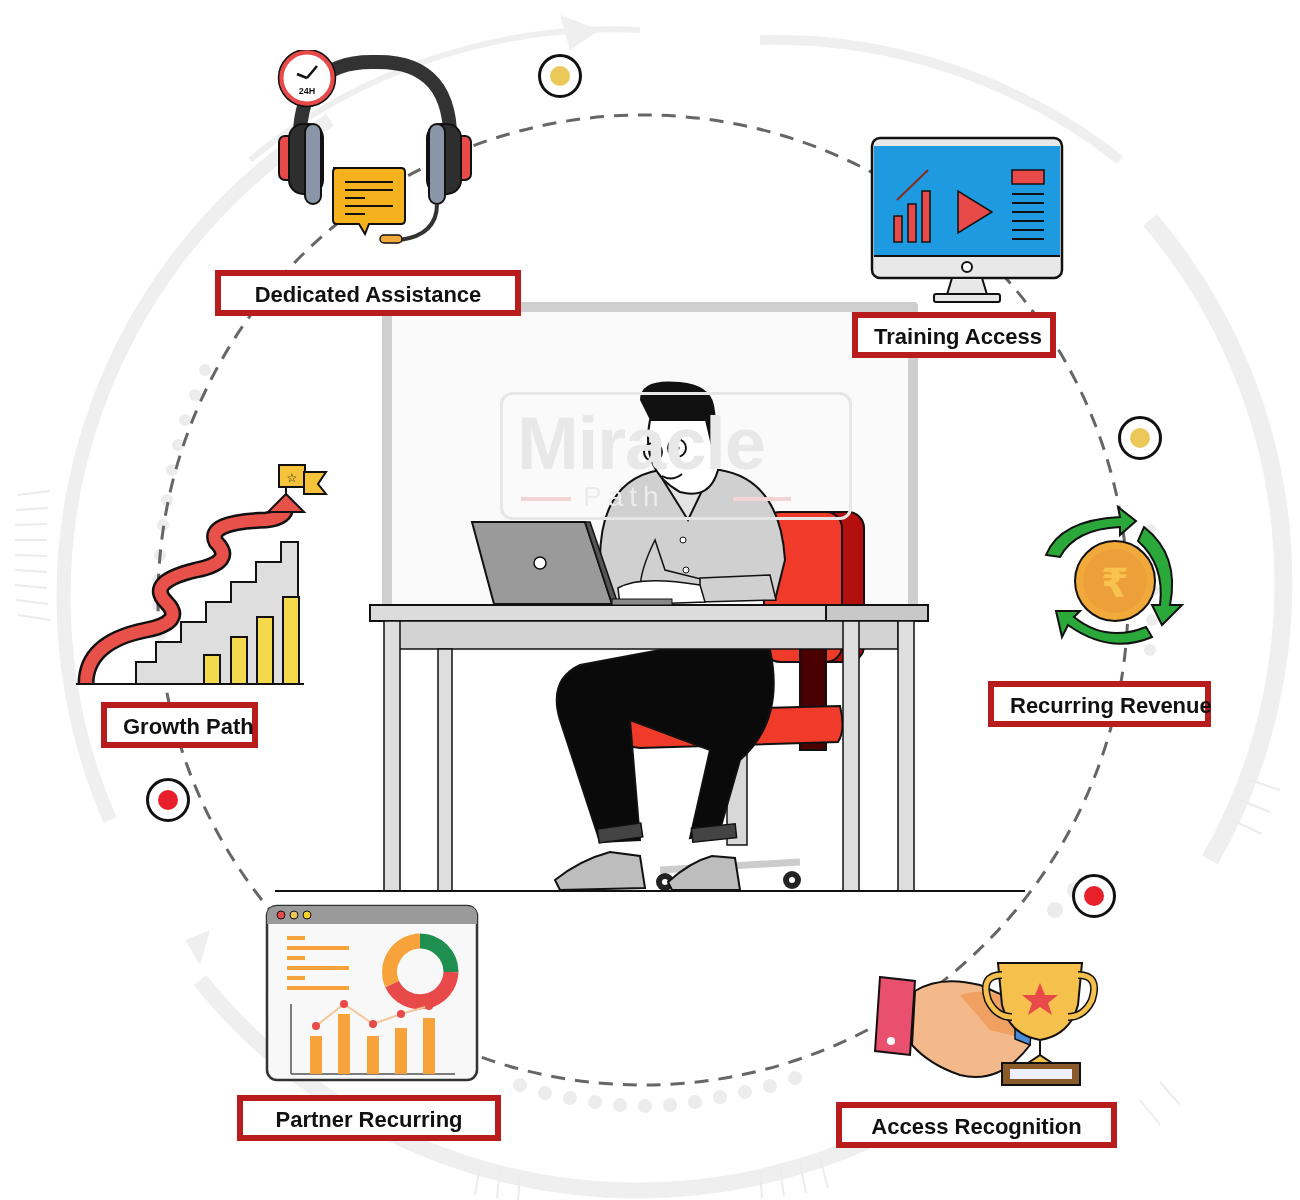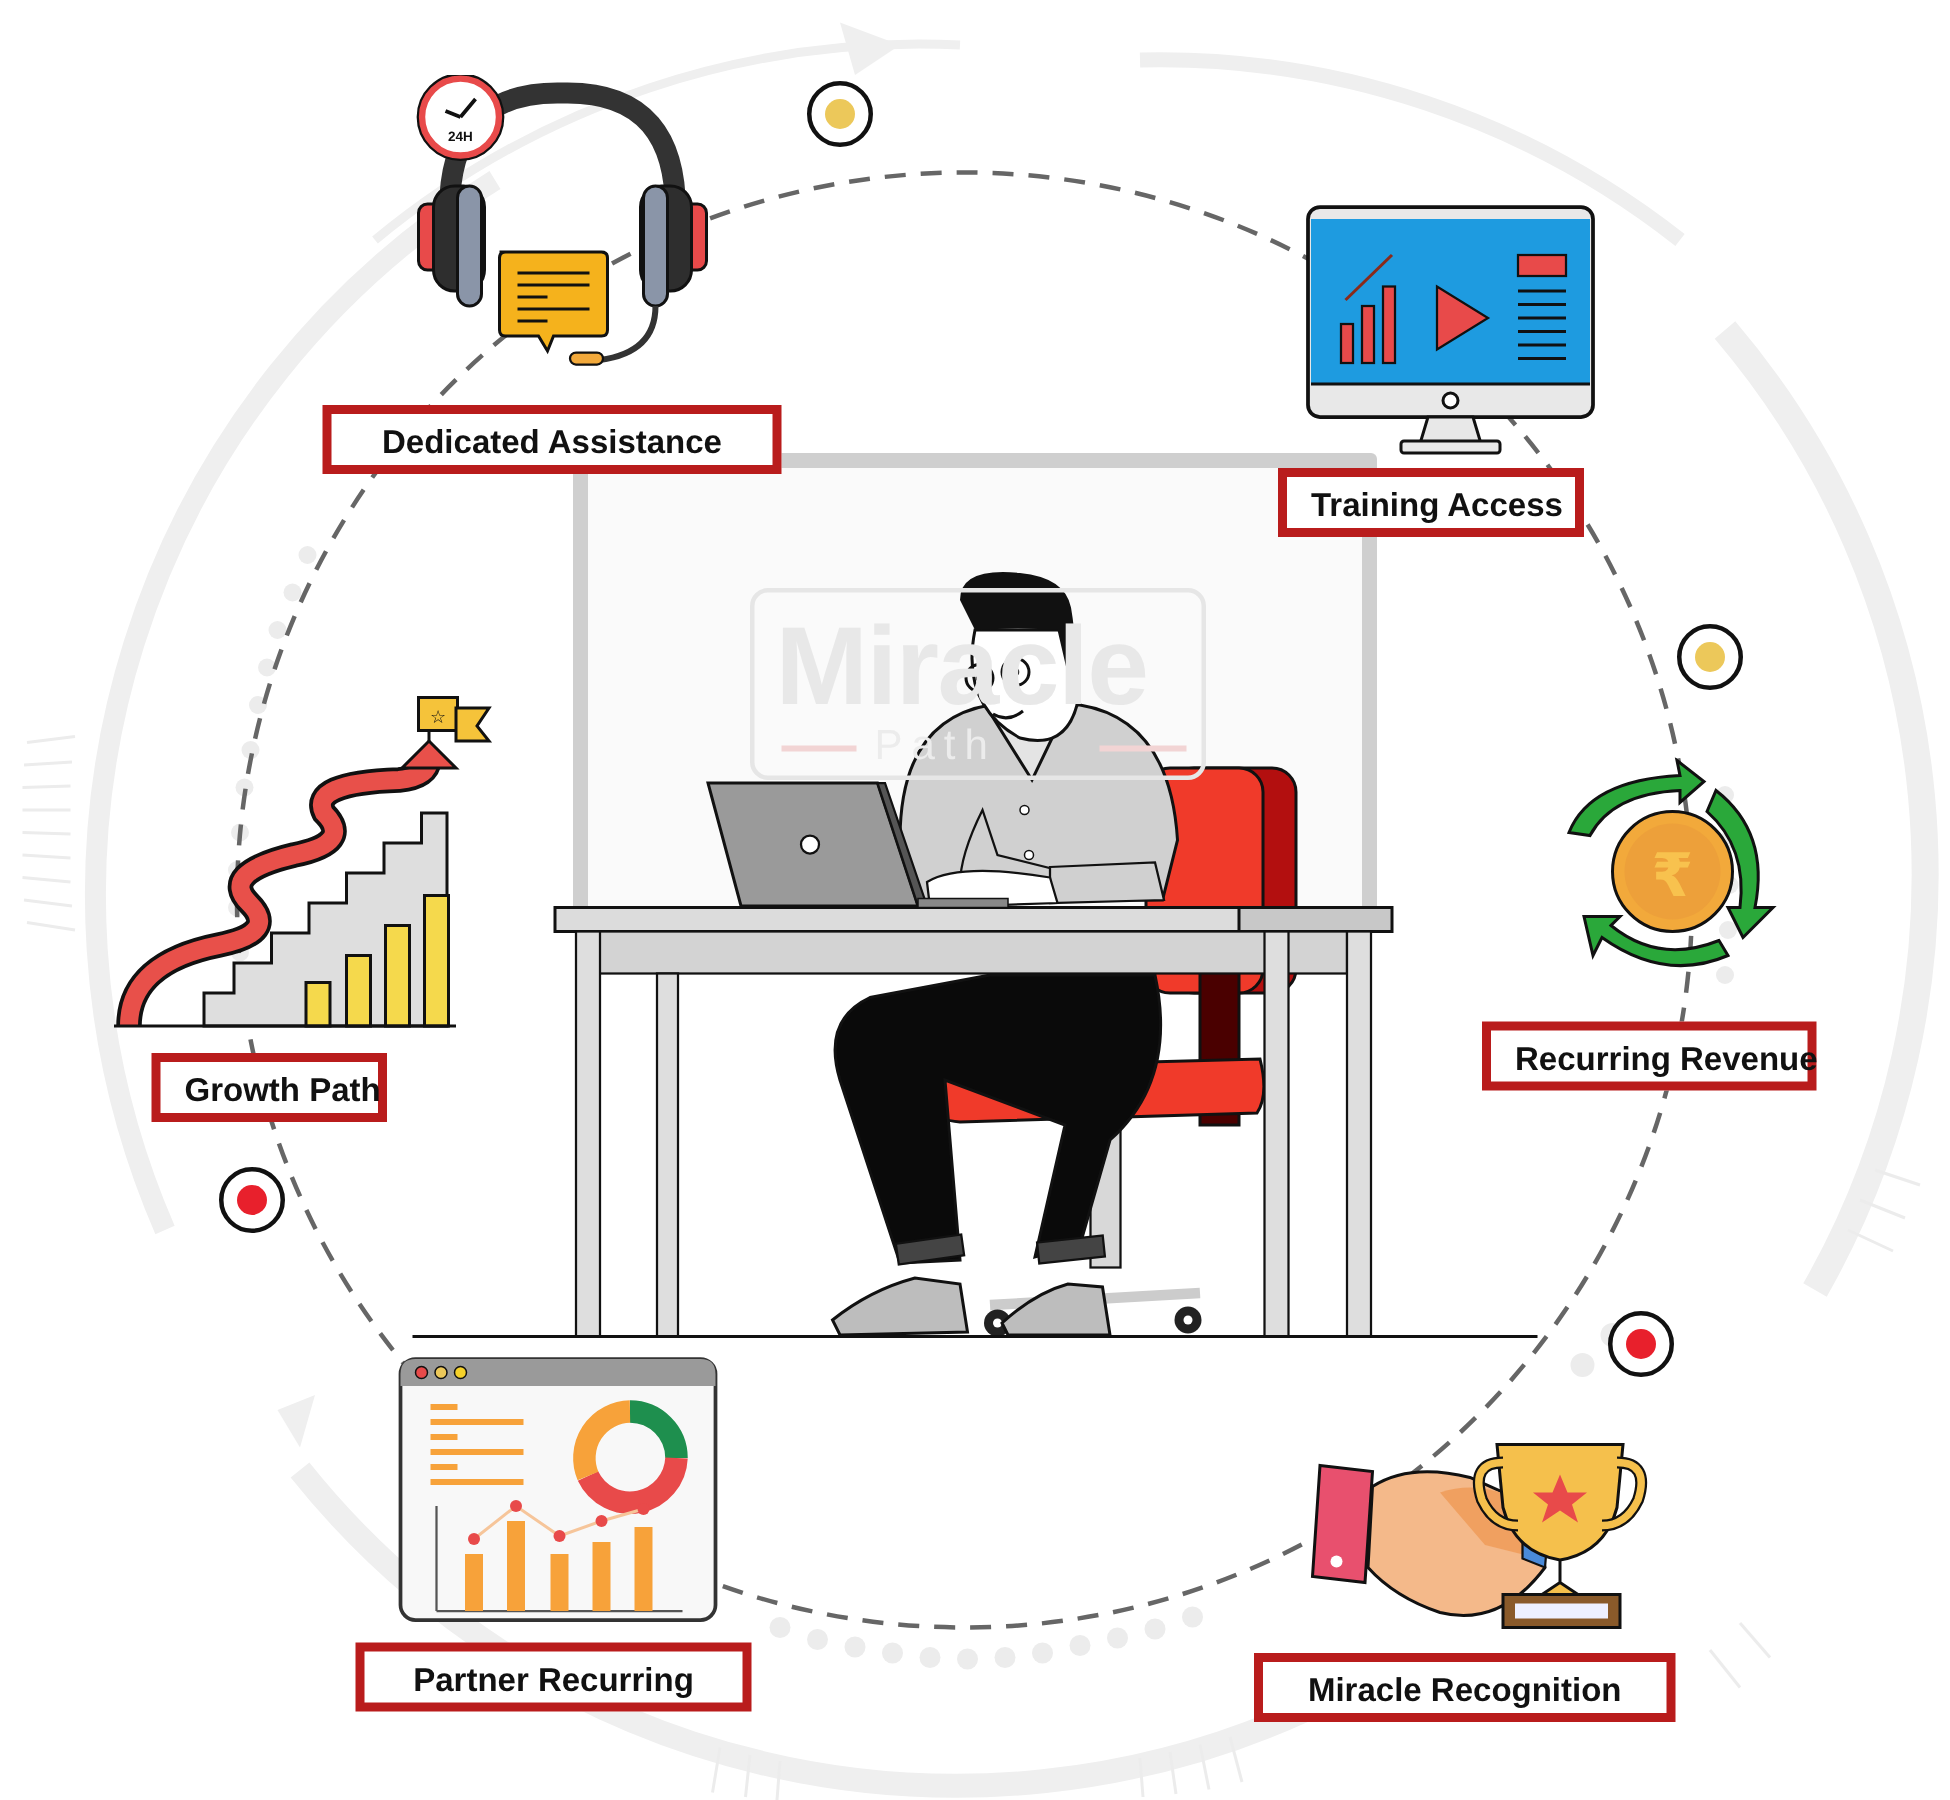--- a/index.html
+++ b/index.html
@@ -2,21 +2,21 @@
 <html><head>
 <meta charset="utf-8">
 <style>
   html,body{margin:0;padding:0;background:#ffffff;}
   body{width:1300px;height:1200px;position:relative;overflow:hidden;font-family:"Liberation Sans",sans-serif;}
   .layer{position:absolute;left:0;top:0;width:1300px;height:1200px;}
   .label{position:absolute;background:#fff;border:6px solid #b91c1c;color:#111;font-family:"Liberation Sans",sans-serif;font-weight:700;font-size:22px;line-height:38px;padding:0 16px;white-space:nowrap;box-sizing:border-box;height:46px;text-align:center;}
   .icon{position:absolute;}
   .dot{position:absolute;width:44px;height:44px;border-radius:50%;border:3px solid #111;box-sizing:border-box;background:#fff;}
   .dot span{position:absolute;left:50%;top:50%;width:20px;height:20px;margin:-10px 0 0 -10px;border-radius:50%;}
-  .watermark{position:absolute;left:500px;top:392px;width:304px;height:128px;border:3px solid #e6e6e6;border-radius:12px;box-sizing:border-box;text-decoration:underline;}
+  .watermark{position:absolute;left:500px;top:392px;width:352px;height:128px;border:3px solid #e6e6e6;border-radius:12px;box-sizing:border-box;text-decoration:underline;}
   .wm-text{position:absolute;left:14px;top:6px;font-family:"Liberation Sans",sans-serif;font-weight:700;font-size:74px;color:#e8e8e8;letter-spacing:-1px;}
   .wm-sub{position:absolute;left:80px;top:86px;font-family:"Liberation Sans",sans-serif;font-size:28px;color:#ececec;letter-spacing:6px;}
   .wm-line{position:absolute;top:102px;height:4px;background:#f2d4d4;}
 </style>
 </head>
 <body>
 
 <svg class="layer" viewBox="0 0 1300 1200">
 
   <g fill="none" stroke="#efefef" stroke-linecap="butt">
@@ -296,13 +296,13 @@
   <path d="M 145 60 L 162 66 L 160 90 L 145 84 Z" fill="#4a8ad8" stroke="#111" stroke-width="1.5"></path>
   <path d="M 128 8 L 212 8 L 208 50 Q 200 80 170 85 L 170 100 L 185 110 L 155 110 L 170 100 L 170 85 Q 140 80 132 50 Z" fill="#f5c04c" stroke="#111" stroke-width="2"></path>
   <path d="M 132 20 Q 110 20 118 45 Q 126 62 142 62" fill="none" stroke="#111" stroke-width="8"></path>
   <path d="M 132 20 Q 110 20 118 45 Q 126 62 142 62" fill="none" stroke="#f5c04c" stroke-width="5"></path>
   <path d="M 208 20 Q 230 20 222 45 Q 214 62 198 62" fill="none" stroke="#111" stroke-width="8"></path>
   <path d="M 208 20 Q 230 20 222 45 Q 214 62 198 62" fill="none" stroke="#f5c04c" stroke-width="5"></path>
   <path d="M 170 28 L 175 40 L 188 40 L 178 48 L 182 60 L 170 52 L 158 60 L 162 48 L 152 40 L 165 40 Z" fill="#e84a4a"></path>
   <rect x="132" y="108" width="78" height="22" fill="#8a5a2a" stroke="#111" stroke-width="2"></rect>
   <rect x="140" y="114" width="62" height="10" fill="#eef0ff"></rect>
 </svg>
-<div class="label" style="left:836px;top:1102px;width:281px;">Miracle Recognition</div>
+<div class="label" style="left:836px;top:1102px;width:281px;">Access Recognition</div>
 
 </body></html>

